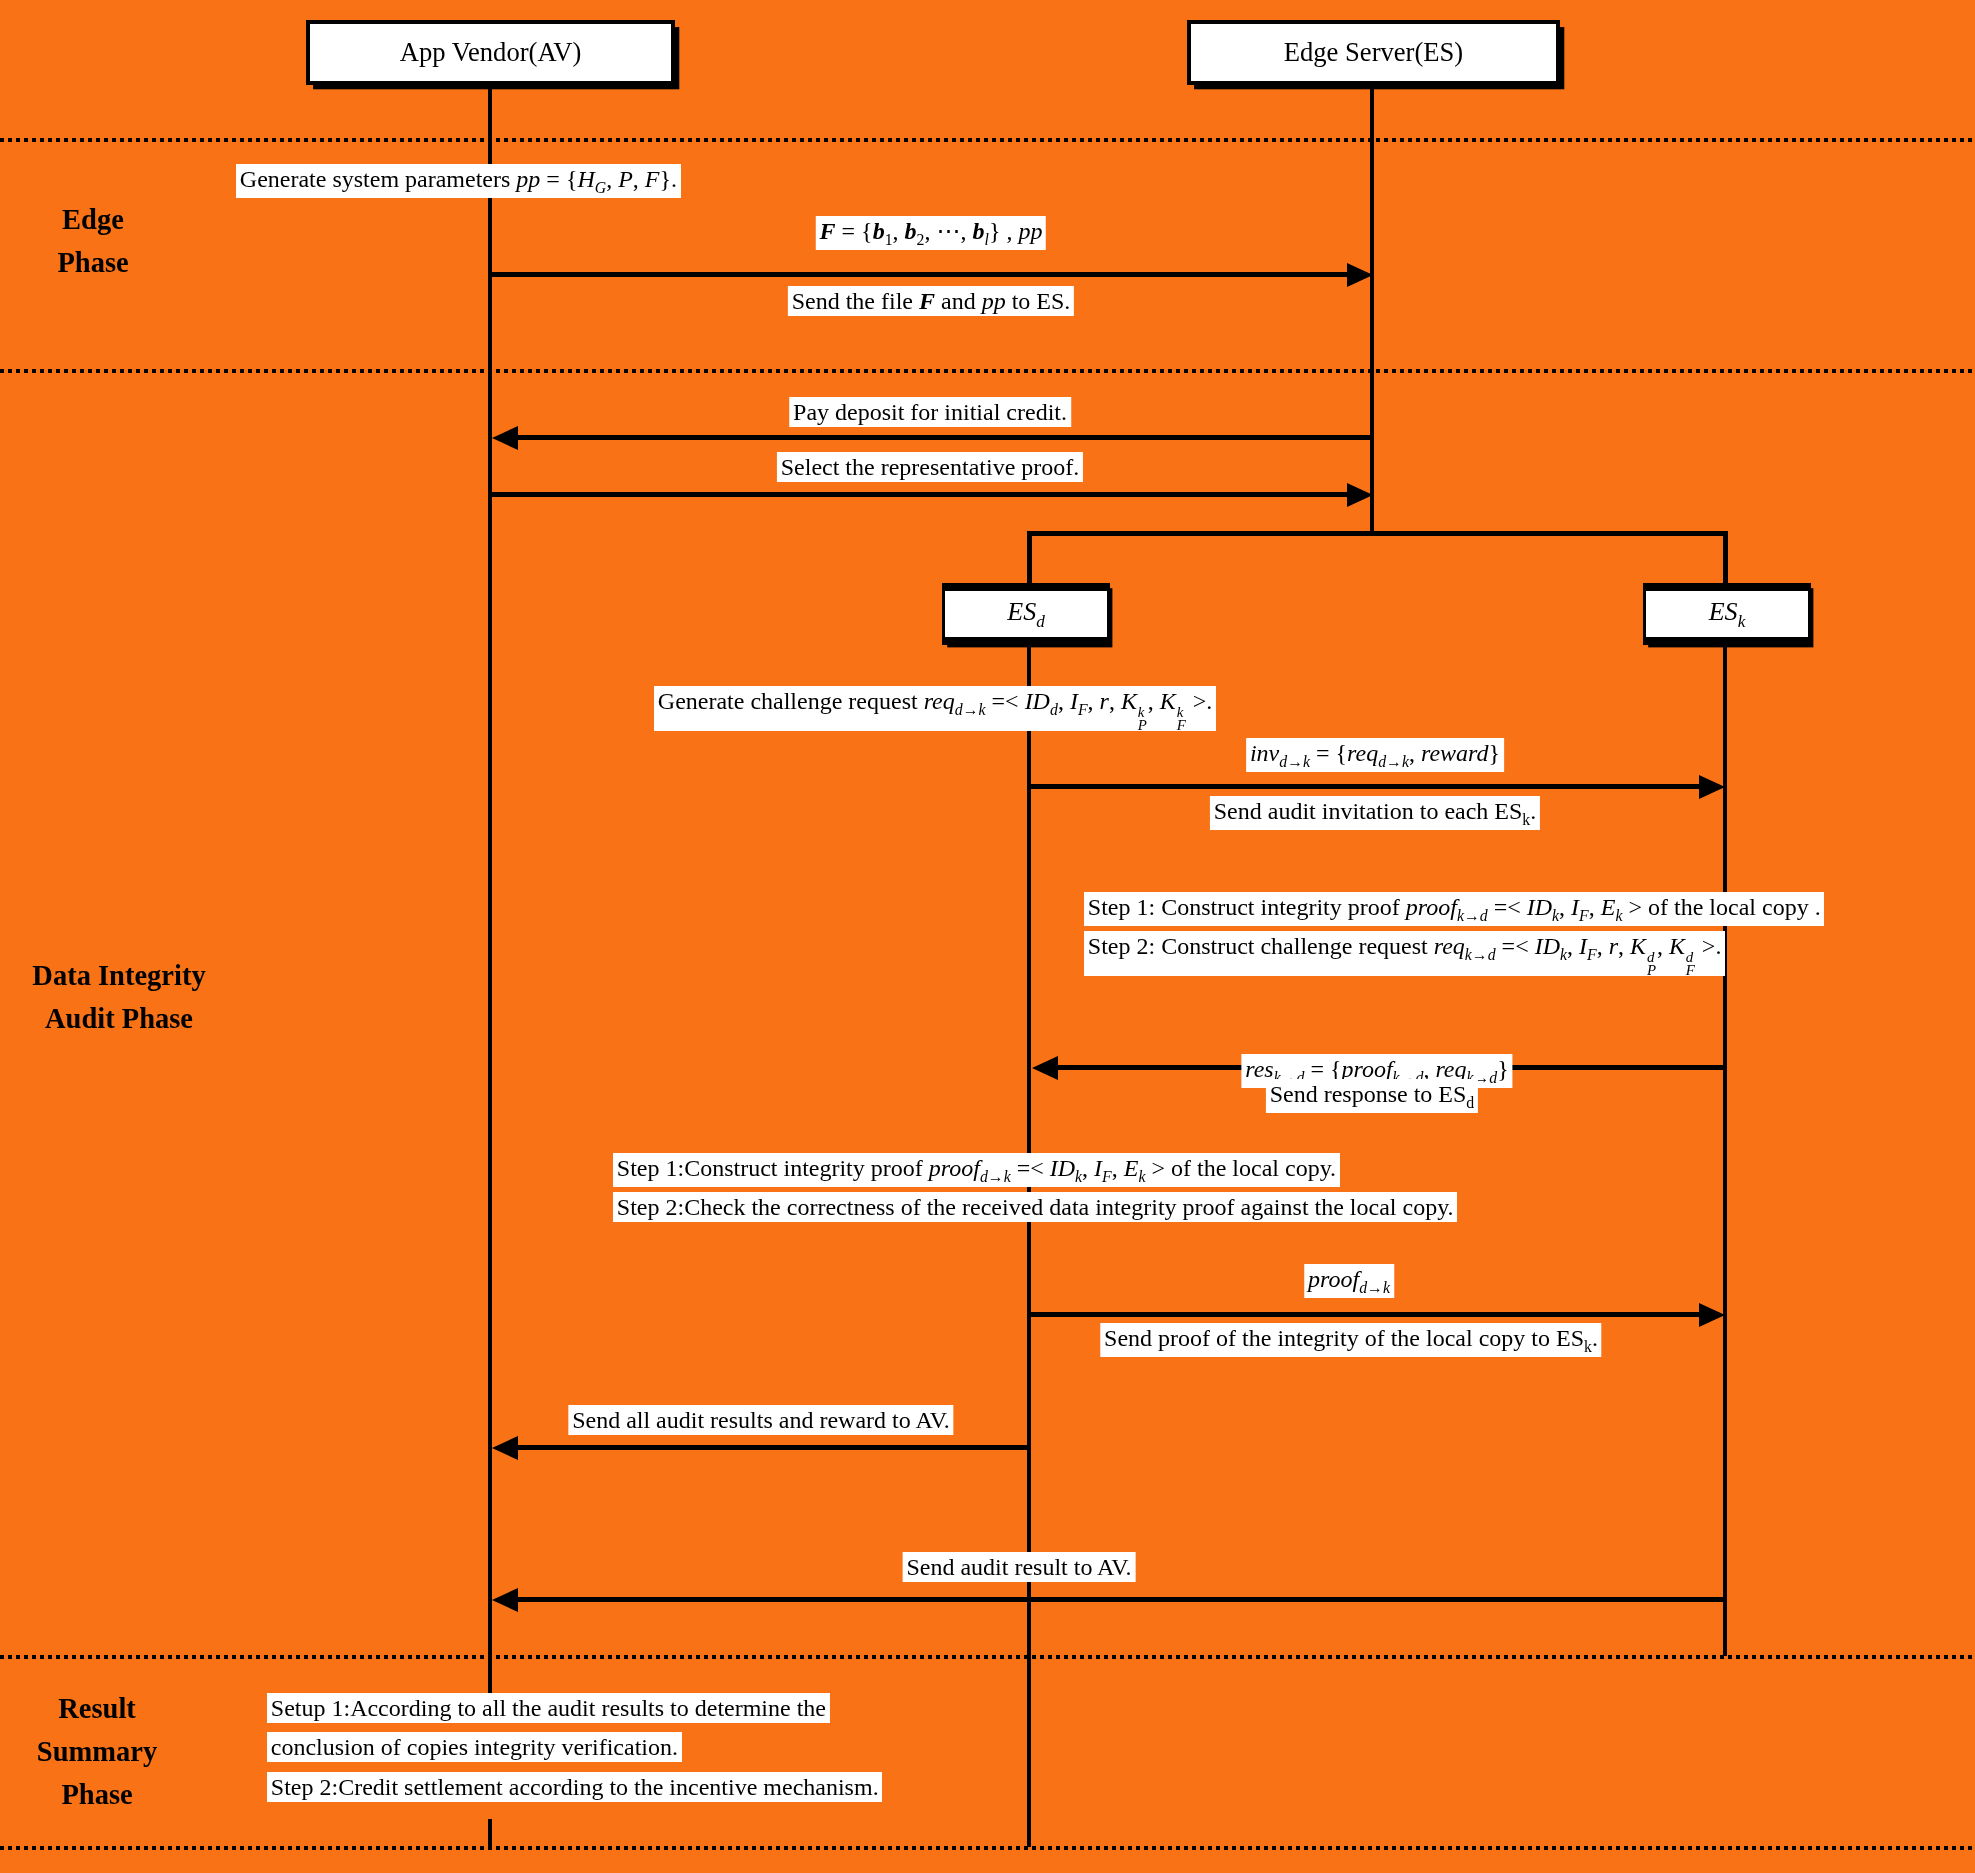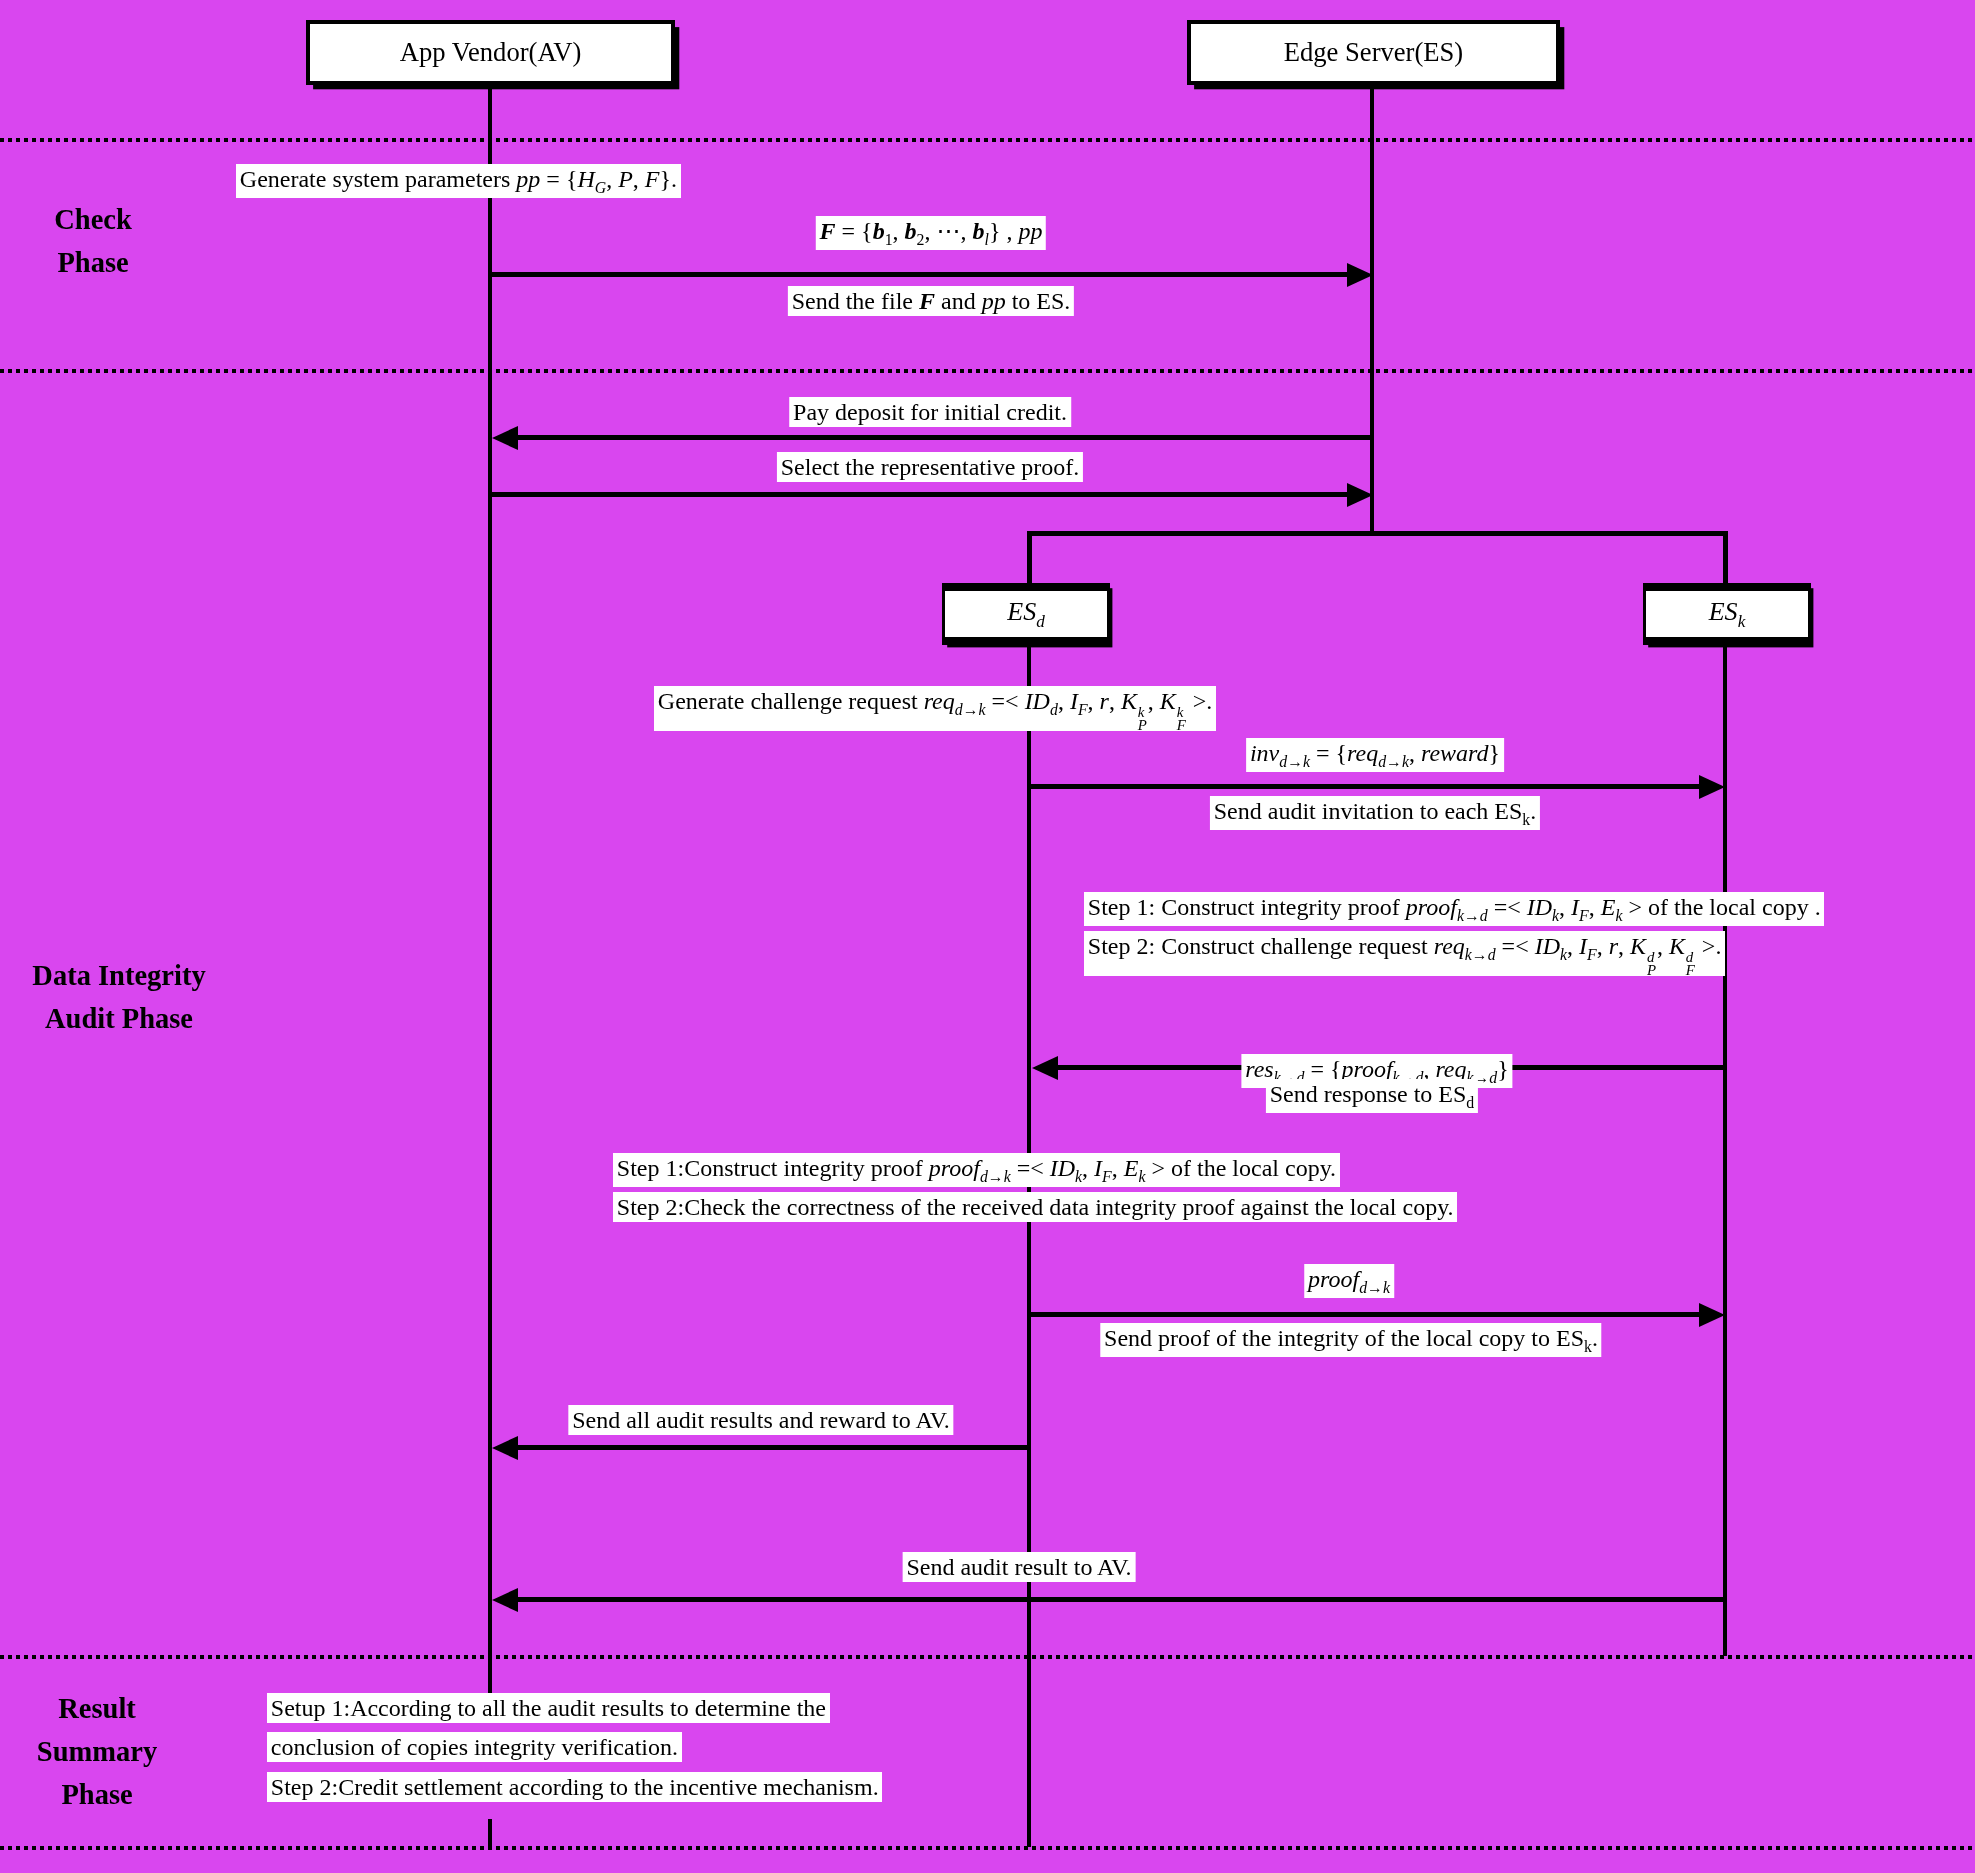--- a/index.html
+++ b/index.html
@@ -1,18 +1,18 @@
 <!DOCTYPE html>
 <html style="font-size:7.6px"><head>
 <meta charset="utf-8">
 <style>
   html,body{margin:0;padding:0;background:#fff;}
   body{width:1975px;height:1873px;position:relative;overflow:hidden;
        font-family:"Liberation Serif", serif;color:#000;}
-  #stage{position:absolute;left:0;top:0;width:1975px;height:1873px;background:#d946ef;}
+  #stage{position:absolute;left:0;top:0;width:1975px;height:1873px;background:#f97316;}
 
   
   .dotted{position:absolute;left:0;width:1975px;height:4.3px;
           background:repeating-linear-gradient(90deg,#000 0 4.3px,transparent 4.3px 8px);}
 
   
   .line{position:absolute;background:#000;}
 
   
   .abox{position:absolute;background:#fff;border:4.3px solid #000;
@@ -81,21 +81,21 @@
     <span>Edge Server(ES)</span>
   </div>
   <div class="ebox" style="left:942px;top:583px;width:168px;height:62px">
     <span><span>ES</span><span class="sub">d</span></span>
   </div>
   <div class="ebox" style="left:1643px;top:583px;width:168px;height:62px">
     <span><span>ES</span><span class="sub">k</span></span>
   </div>
 
   <div class="phase" style="left:93px;top:199px">
-    <div>Check</div>
+    <div>Edge</div>
       <div>Phase</div>
   </div>
   <div class="phase" style="left:119px;top:955px">
     <div>Data Integrity</div>
       <div>Audit Phase</div>
   </div>
   <div class="phase" style="left:97px;top:1688px">
     <div>Result</div>
       <div>Summary</div>
       <div>Phase</div>

